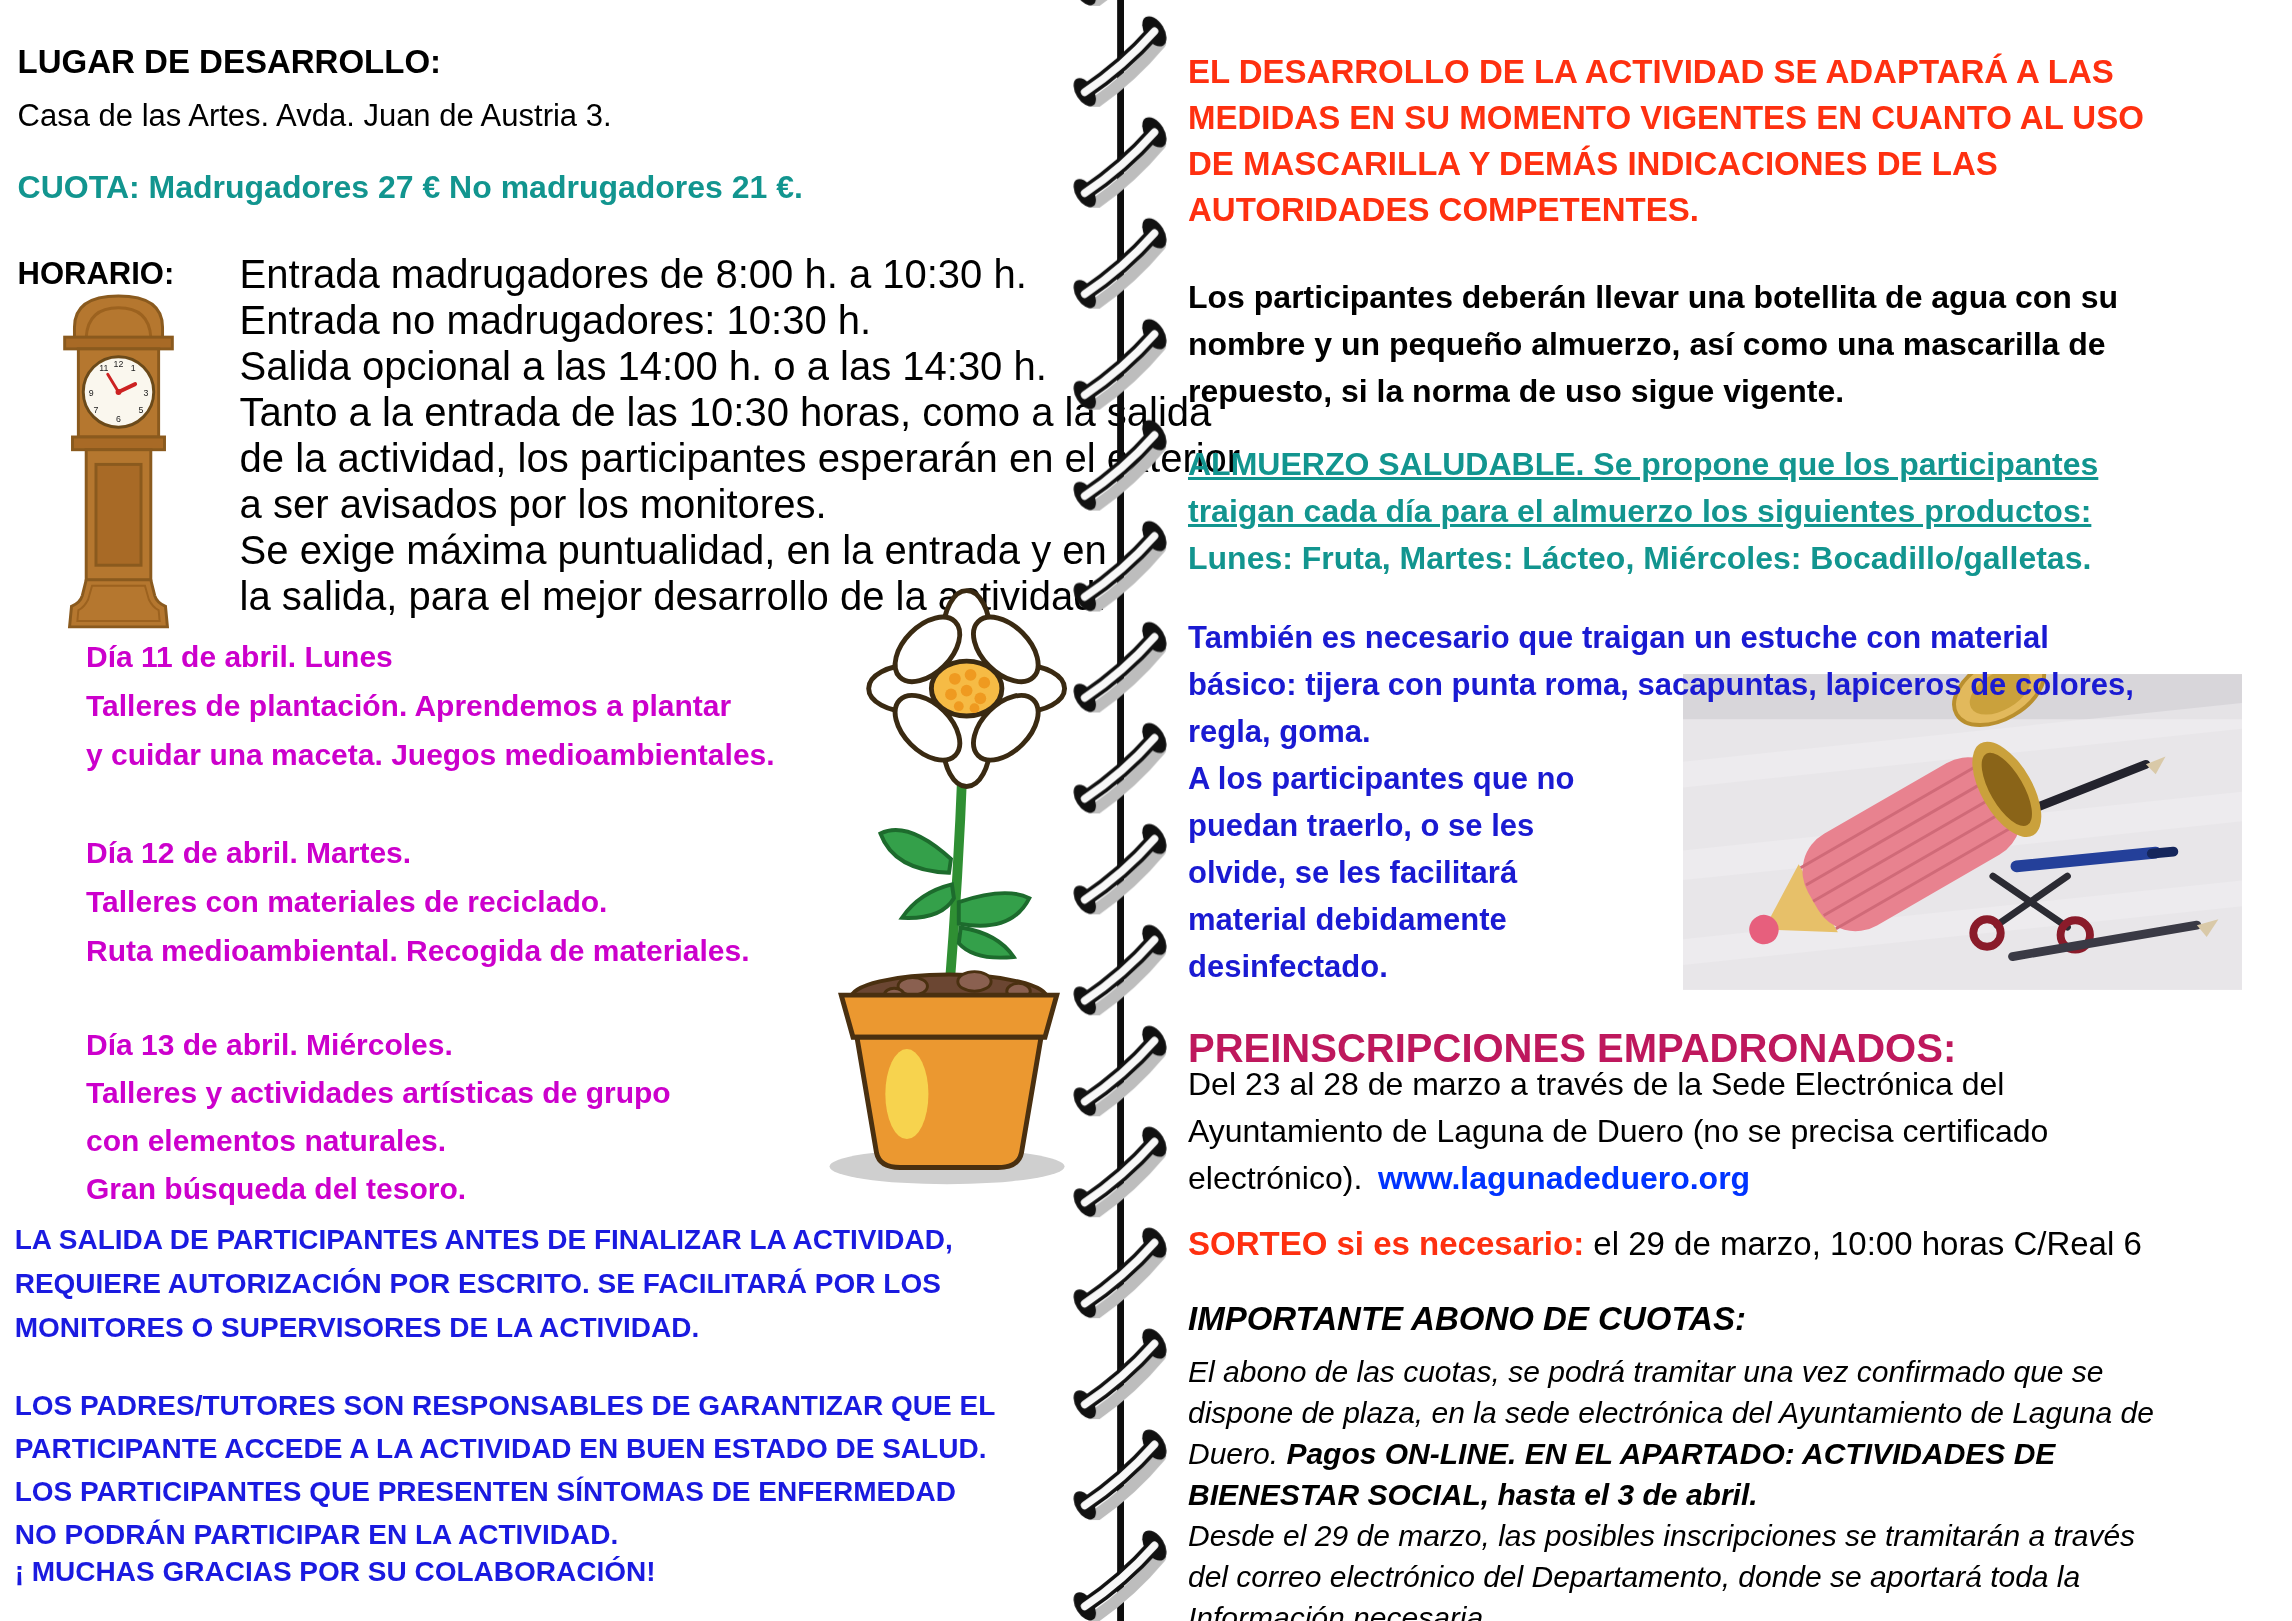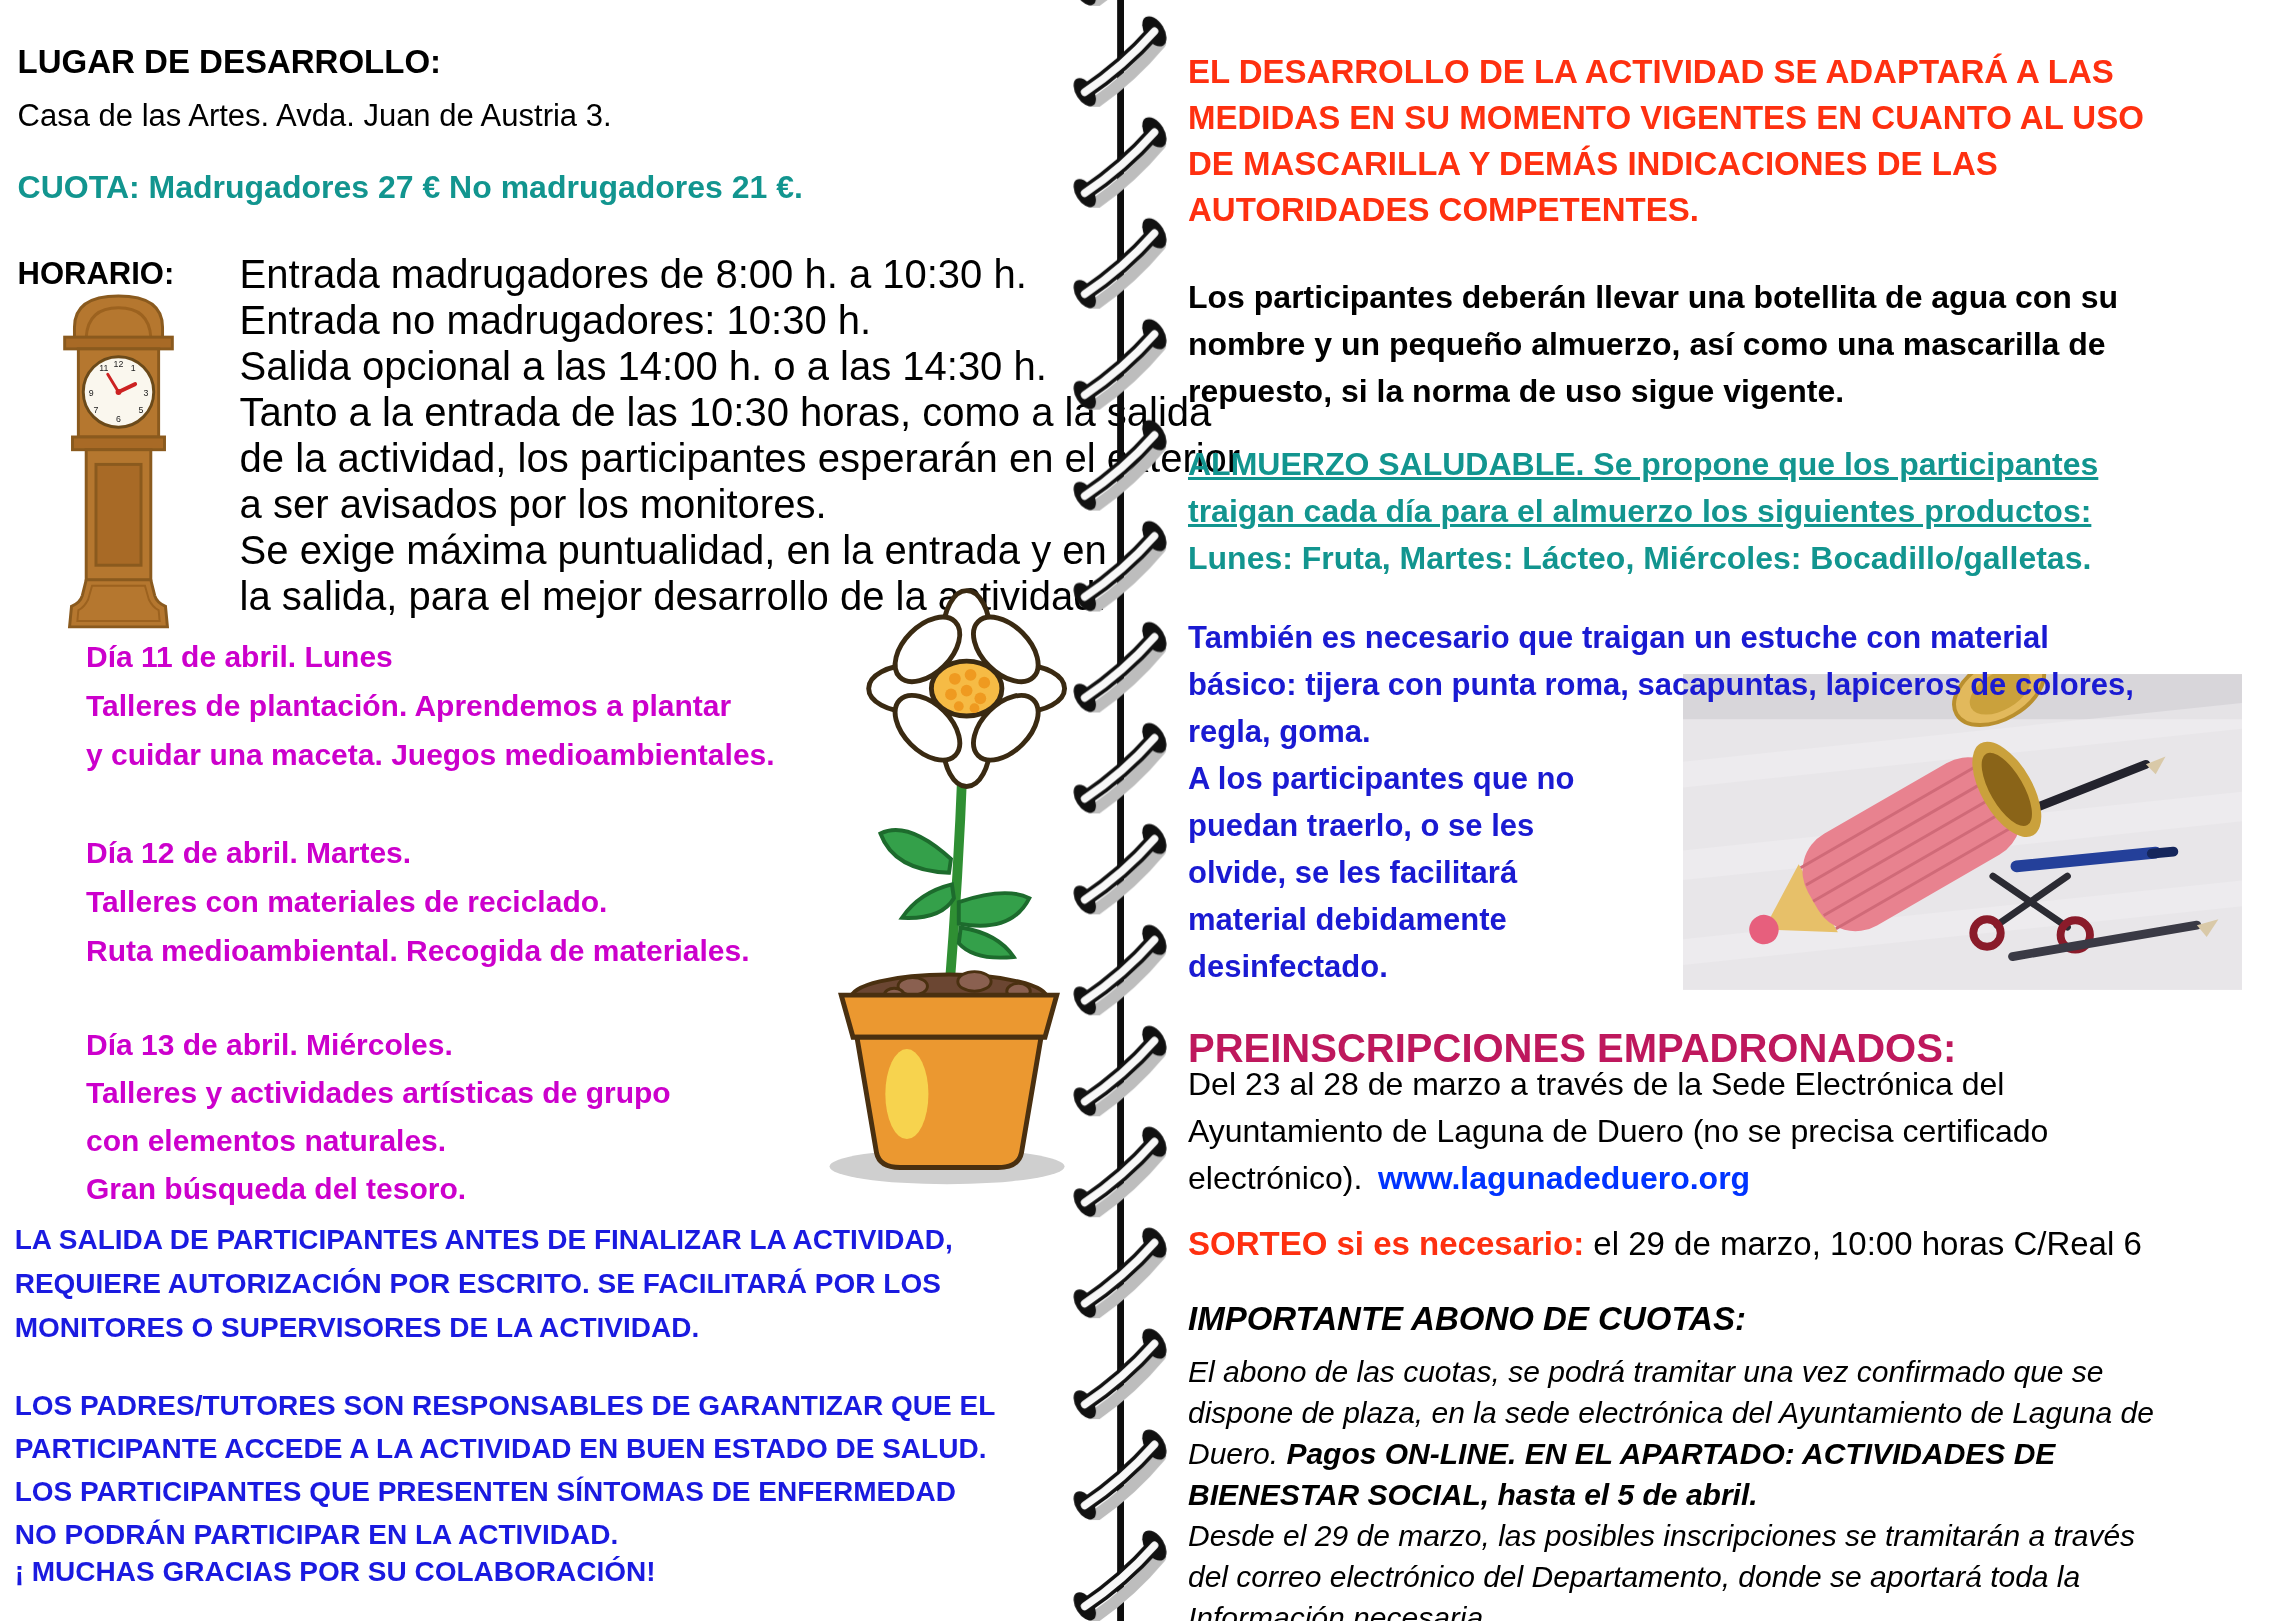--- a/index.html
+++ b/index.html
@@ -232,20 +232,20 @@
 Ayuntamiento de Laguna de Duero (no se precisa certificado
 electrónico).</span><span class="weblink">www.lagunadeduero.org</span></div>
 
     <div class="abs sorteo"><span class="sorteo-label">SORTEO si es necesario:</span><span class="pre"> el 29 de marzo, 10:00 horas C/Real 6</span></div>
 
     <div class="abs importante">IMPORTANTE ABONO DE CUOTAS:</div>
 
     <div class="abs abono pre"><span>El abono de las cuotas, se podrá tramitar una vez confirmado que se
 dispone de plaza, en la sede electrónica del Ayuntamiento de Laguna de
 Duero. </span><b>Pagos ON-LINE. EN EL APARTADO: ACTIVIDADES DE
-BIENESTAR SOCIAL, hasta el 5 de abril.</b><span>
+BIENESTAR SOCIAL, hasta el 3 de abril.</b><span>
 </span><span>Desde el 29 de marzo, las posibles inscripciones se tramitarán a través
 del correo electrónico del Departamento, donde se aportará toda la
 Información necesaria.</span></div>
 
   </div>
 </div>
 
 
 </body></html>

